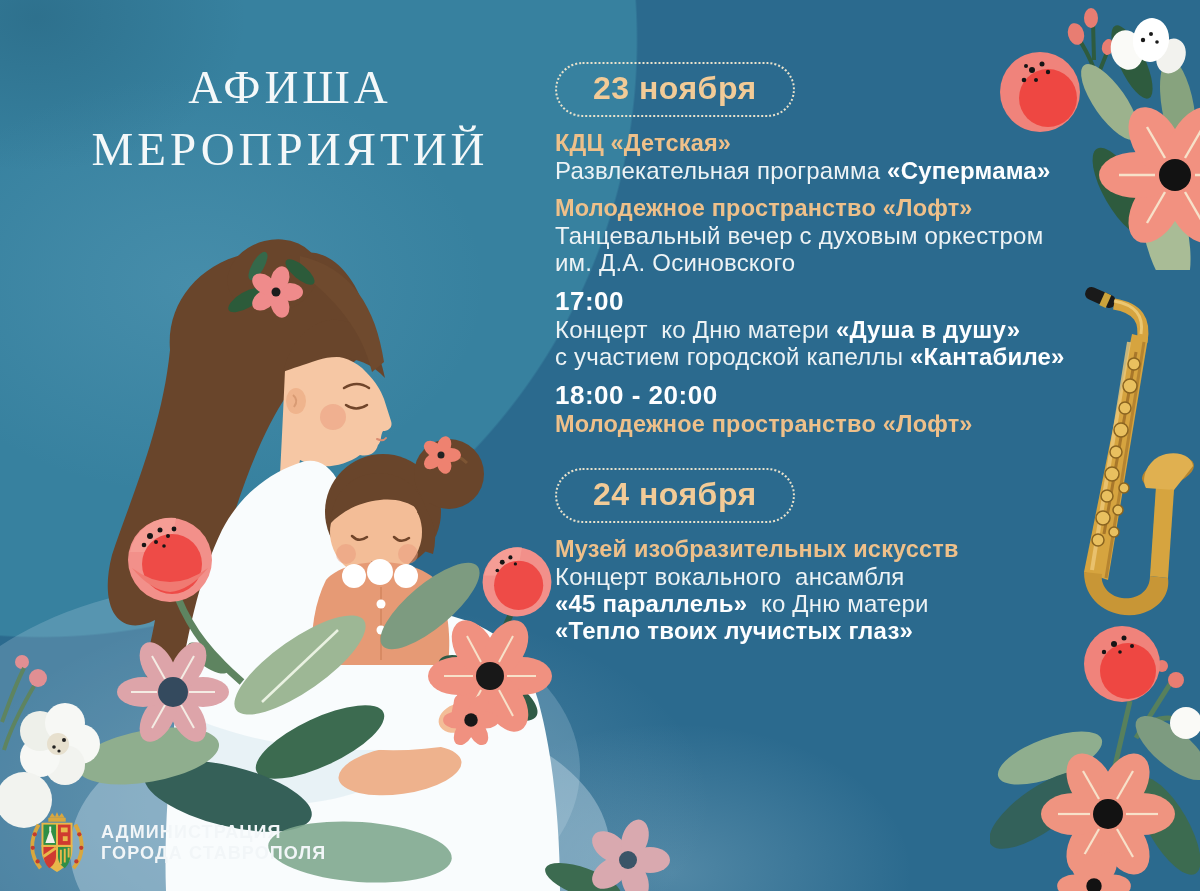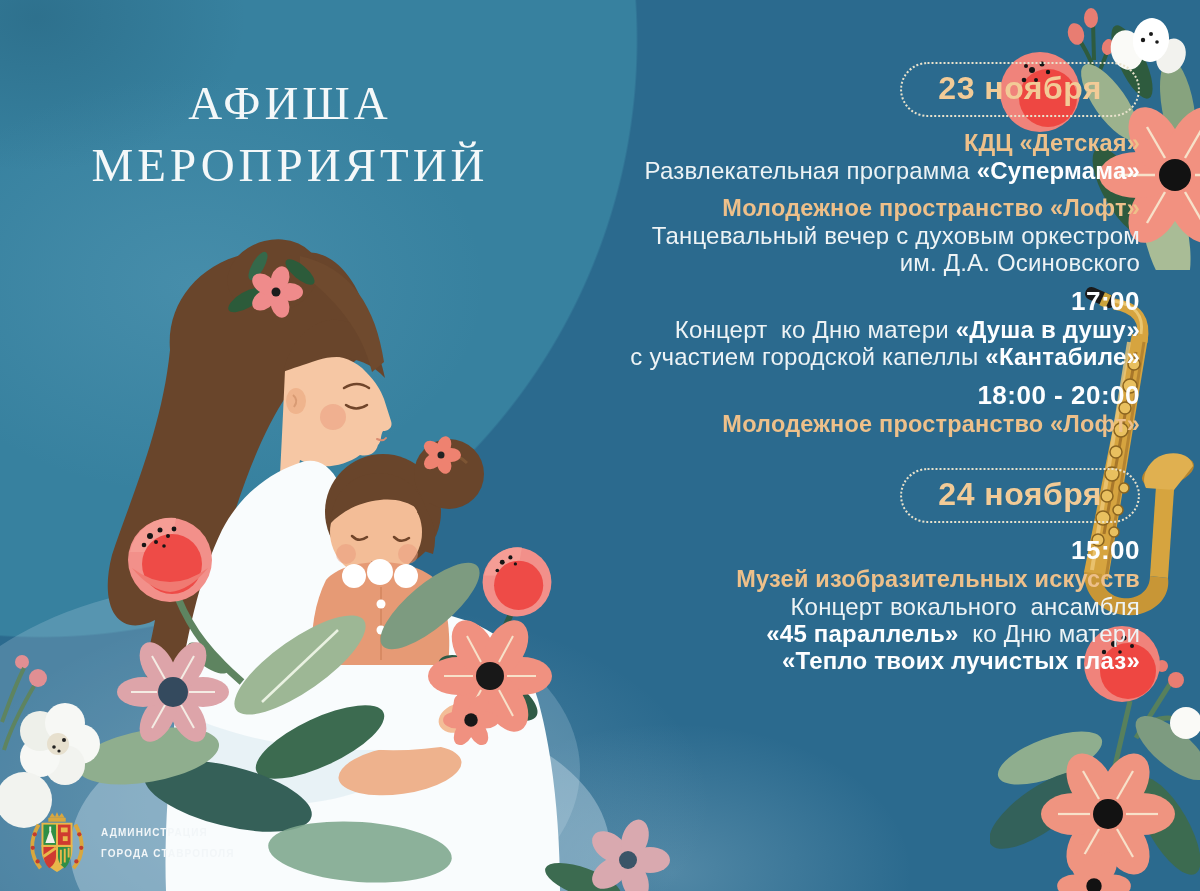--- a/index.html
+++ b/index.html
@@ -9,38 +9,38 @@
     background-color:#2b6a8e;
     background-image:
       radial-gradient(ellipse 300px 220px at 3% 2%, rgba(25,75,100,0.30), transparent 70%),
       radial-gradient(ellipse 420px 300px at 16% 32%, rgba(125,185,210,0.22), transparent 70%),
       radial-gradient(ellipse 520px 280px at 28% 90%, rgba(170,205,222,0.30), transparent 72%),
       radial-gradient(ellipse 320px 200px at 56% 98%, rgba(180,212,226,0.28), transparent 75%),
       radial-gradient(circle at 40px 40px, #37819f 0px, #37819f 596px, rgba(55,129,159,0) 598px);
   }
   .deco{position:absolute;pointer-events:none;}
   .title{
-    position:absolute;left:40px;top:72px;width:500px;text-align:center;
+    position:absolute;left:40px;top:56px;width:500px;text-align:center;
     font-family:"Liberation Serif",serif;font-size:47px;line-height:62px;
     letter-spacing:4px;color:#f4f8f9;font-weight:400;
   }
-  .events{position:absolute;left:555px;top:62px;width:585px;text-align:right;color:var(--white,#f3f7f8);}
+  .events{position:absolute;left:555px;top:62px;width:585px;text-align:left;color:var(--white,#f3f7f8);}
   .date-pill{
     display:inline-block;padding:6px 36px 8px;border:2px dotted var(--pill-border,#e9e2cc);
     border-radius:46px;color:var(--date-gold,#f2cb97);font-size:32px;font-weight:bold;
     letter-spacing:0.5px;margin:0 0 12px;
   }
   .day:not(:first-child) .date-pill{margin-top:20px;}
   .event{margin-bottom:10px;}
   .event-time{font-size:26px;line-height:30px;font-weight:bold;letter-spacing:0.5px;color:#fdfeff;}
   .event-venue{font-size:23.5px;line-height:28px;font-weight:bold;color:var(--gold,#eec08a);letter-spacing:0.2px;}
   .desc-line{font-size:24px;line-height:27px;letter-spacing:0.2px;color:#edf3f5;white-space:pre-wrap;}
   .desc-line b{color:#fdfeff;}
   .footer{position:absolute;left:26px;bottom:16px;display:flex;align-items:center;gap:13px;}
-  .org{font-size:10px;font-weight:bold;letter-spacing:1.1px;line-height:21px;color:#f2f6f8;}
+  .org{font-size:18px;font-weight:bold;letter-spacing:1.1px;line-height:21px;color:#f2f6f8;}
 </style>
 </head>
 <body>
 
 <div class="poster" style="--gold: #eec08a; --date-gold: #f2cb97; --white: #f3f7f8; --pill-border: #e9e2cc;">
 
   <svg class="deco" style="left:0;top:210px;" width="700" height="681" viewBox="0 0 700 681">
 
     <ellipse cx="250" cy="560" rx="330" ry="190" fill="rgba(185,212,226,0.25)"></ellipse>
     <ellipse cx="340" cy="640" rx="270" ry="150" fill="rgba(220,236,243,0.35)"></ellipse>
@@ -370,21 +370,20 @@
           <div class="desc-line"><span>им. Д.А. Осиновского</span></div>
         </div><div class="event">
           <div class="event-time">17:00</div>
           <div class="desc-line"><span>Концерт  ко Дню матери </span><b>«Душа в душу»</b></div>
           <div class="desc-line"><span>с участием городской капеллы </span><b>«Кантабиле»</b></div>
         </div><div class="event">
           <div class="event-time">18:00 - 20:00</div>
           <div class="event-venue">Молодежное пространство «Лофт»</div>
         </div></div>
       <div class="day"><div class="date-pill">24 ноября</div><div class="event">
-          <div class="event-time">15:00</div>
           <div class="event-venue">Музей изобразительных искусств</div>
           <div class="desc-line"><span>Концерт вокального  ансамбля</span></div>
           <div class="desc-line"><b>«45 параллель»</b><span>  ко Дню матери</span></div>
           <div class="desc-line"><b>«Тепло твоих лучистых глаз»</b></div>
         </div></div>
     </div>
 
   <div class="footer">
     <svg width="62" height="64" viewBox="0 0 64 66">
       <path d="M13,14 C4,30 4,46 15,59" stroke="#d9a73e" stroke-width="4" fill="none"></path>

